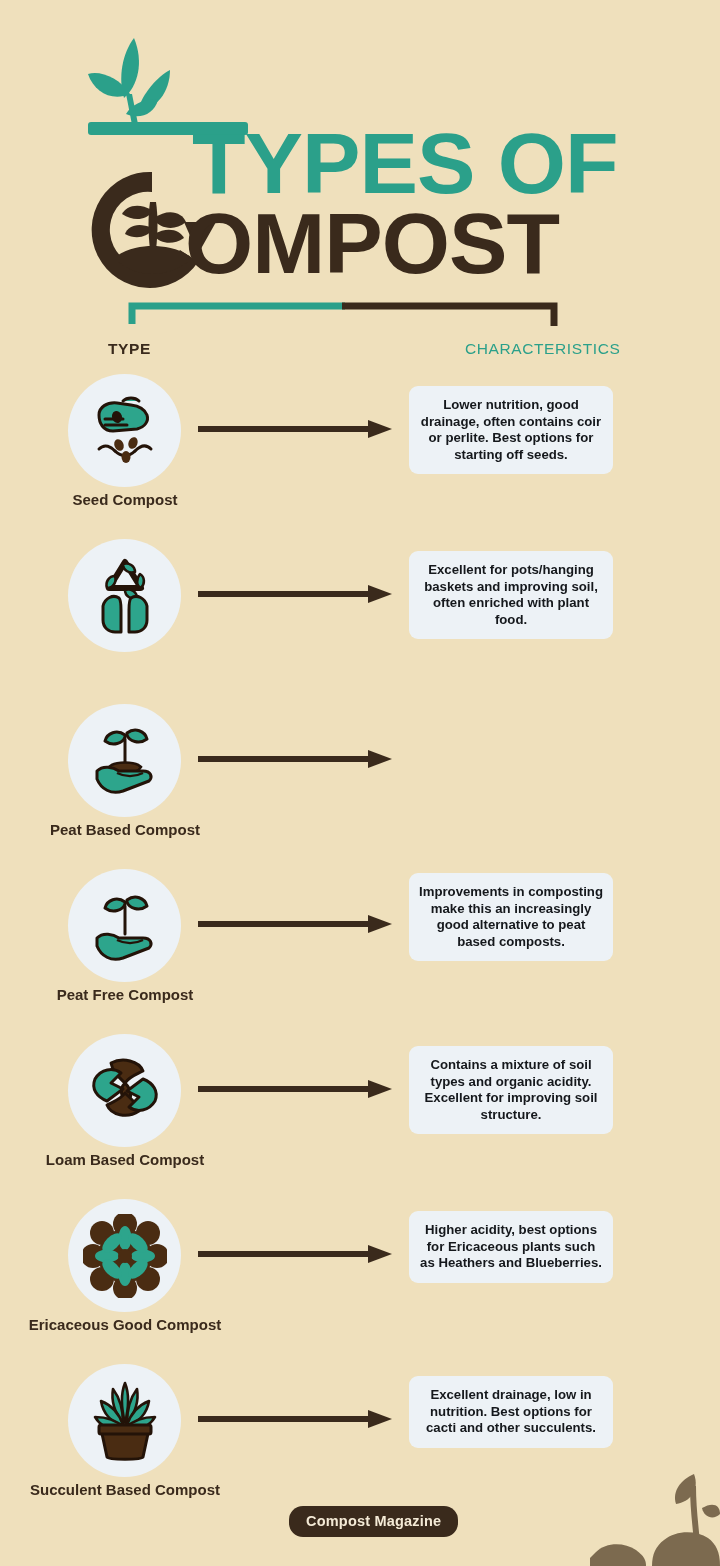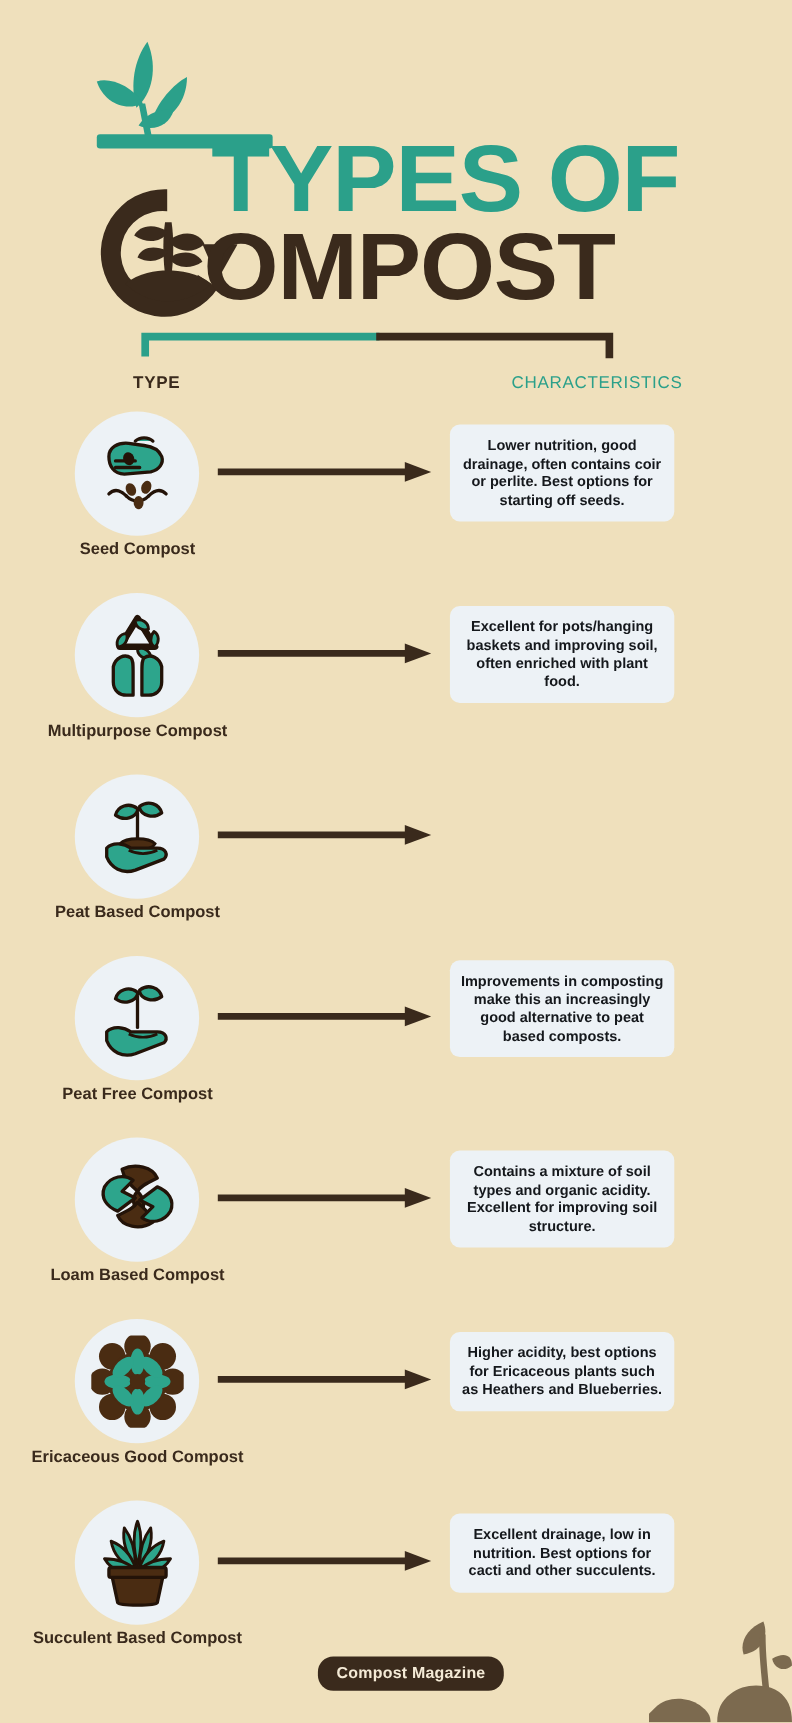--- a/index.html
+++ b/index.html
@@ -29,21 +29,21 @@
     position:absolute;left:185px;top:200px;
     font-size:86px;line-height:86px;letter-spacing:-1px;
     font-weight:bold;color:#3A2A1C;font-family:"Liberation Sans", sans-serif;
     transform:scaleX(1.02);transform-origin:left center;white-space:nowrap;
   }
   .logo-c{position:absolute;left:88px;top:166px;width:128px;height:128px;}
 
   
   .bracket{position:absolute;left:128px;top:300px;width:430px;height:26px;}
   .col-labels{position:absolute;left:0;top:340px;width:720px;height:24px;}
-  .lbl-type{position:absolute;left:121px;top:0;font-size:15.5px;font-weight:bold;
+  .lbl-type{position:absolute;left:108px;top:0;font-size:15.5px;font-weight:bold;
             letter-spacing:.6px;color:#3A2A1C;}
   .lbl-char{position:absolute;left:465px;top:0;font-size:15.5px;font-weight:normal;
             letter-spacing:.6px;color:#2BA08A;}
 
   
   .rows{position:absolute;left:0;top:370px;width:720px;}
   .row{position:relative;height:165px;}
   .row:last-child{height:172px;}
 
   .icon-circle{
@@ -170,21 +170,20 @@
             <path d="M24 34 C22 28 26 22 32 22 C34 28 30 34 24 34 Z"></path>
             <path d="M58 34 C62 30 62 23 57 20 C53 25 53 32 58 34 Z"></path>
             <path d="M42 36 C48 34 54 38 54 44 C48 46 42 42 42 36 Z"></path>
           </g>
           <g fill="#2DA58C" stroke="#231308" stroke-width="3" stroke-linejoin="round" stroke-linecap="round">
             <path d="M36 44 C30 40 22 44 20 52 L20 66 C20 74 26 78 32 78 L38 78 L38 56 C38 50 38 46 36 44 Z"></path>
             <path d="M48 44 C54 40 62 44 64 52 L64 66 C64 74 58 78 52 78 L46 78 L46 56 C46 50 46 46 48 44 Z"></path>
           </g>
         </svg>
       </div>
-      <div class="type-label">Multipurpose Compost</div>
       <div class="arrow">
         <svg width="200" height="26" viewBox="0 0 200 26">
           <line x1="2" y1="13" x2="176" y2="13" stroke="#3A2A1C" stroke-width="6"></line>
           <polygon points="172,4 196,13 172,22" fill="#3A2A1C"></polygon>
         </svg>
       </div>
       <div class="char-box">Excellent for pots/hanging baskets and improving soil, often enriched with plant food.</div>
     </div>
 
     <div class="row">

